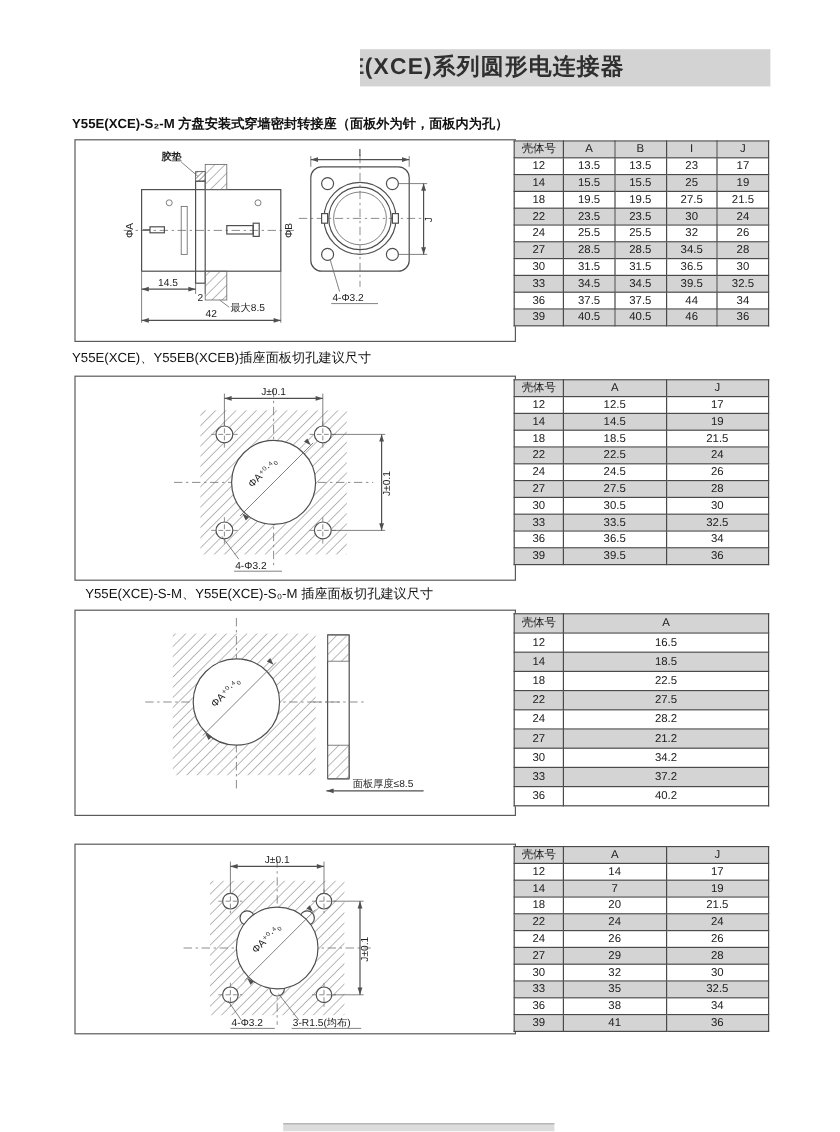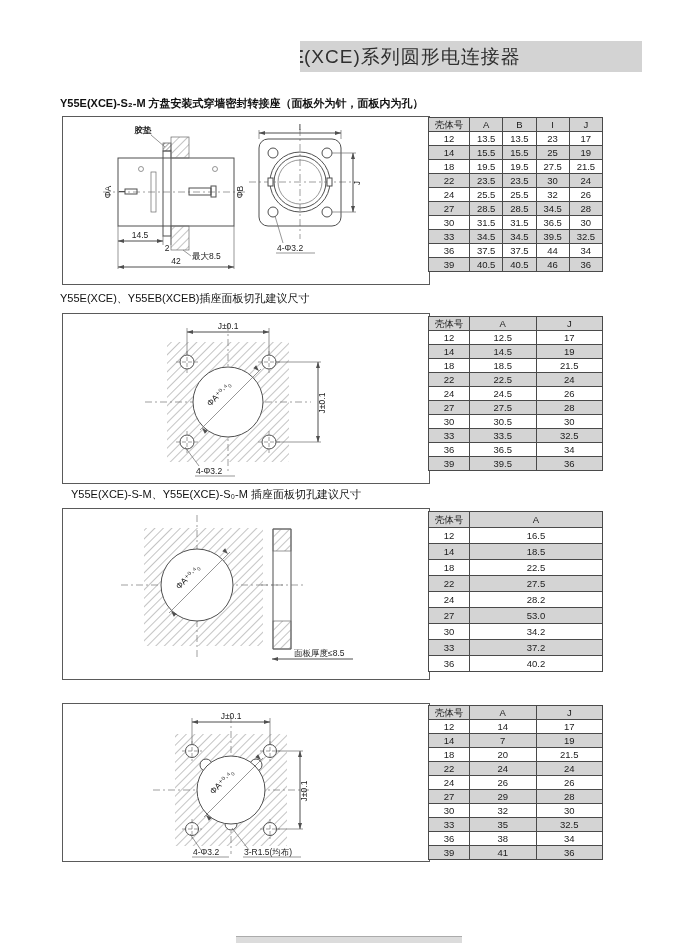--- a/index.html
+++ b/index.html
@@ -3,28 +3,28 @@
 <meta charset="utf-8">
 <style>
   html,body{margin:0;padding:0;background:#ffffff;}
   #page{position:relative;width:700px;height:943px;background:#ffffff;overflow:hidden;
         font-family:"Liberation Sans","DejaVu Sans",sans-serif;color:#222;}
   
   #banner{position:absolute;left:300px;top:41px;width:342px;height:31px;background:#d3d3d3;
           overflow:hidden;white-space:nowrap;}
   #banner .clip{display:inline-block;width:4px;overflow:hidden;direction:rtl;vertical-align:top;
           font-size:19px;font-weight:bold;color:#3a3a3a;line-height:31px;}
-  #banner .ttl{display:inline-block;font-size:19px;font-weight:normal;color:#2f2f2f;
+  #banner .ttl{display:inline-block;font-size:19px;font-weight:bold;color:#2f2f2f;
           letter-spacing:1px;line-height:31px;vertical-align:top;}
   
   .sec-title{position:absolute;left:60px;font-size:11px;color:#111;white-space:nowrap;}
   
   .draw-box{position:absolute;left:62px;width:366px;border:1px solid #5a5a5a;background:#fff;}
   
-  table.spec{position:absolute;left:428px;width:175px;border-collapse:collapse;table-layout:fixed;
+  table.spec{position:absolute;left:428px;width:213px;border-collapse:collapse;table-layout:fixed;
              font-size:9.5px;color:#1c1c1c;text-align:center;background:#fff;}
   .spec th,.spec td{border:1px solid #4a4a4a;padding:0;font-weight:normal;height:13px;line-height:13px;overflow:hidden;}
   .spec thead th{background:#d4d4d4;}
   .spec tbody tr:nth-child(even) td{background:#d4d4d4;}
   .t1 th:first-child,.t1 td:first-child{width:40px;}
   .t2 th:first-child,.t2 td:first-child,.t4 th:first-child,.t4 td:first-child{width:40px;}
   .t3 th:first-child,.t3 td:first-child{width:40px;}
   .t3 th,.t3 td{height:15px;line-height:15px;}
   
   svg text{font-family:"Liberation Sans","DejaVu Sans",sans-serif;font-size:8.5px;fill:#222;}
@@ -373,21 +373,21 @@
         <tr>
           <td>22</td>
           <td>27.5</td>
         </tr>
         <tr>
           <td>24</td>
           <td>28.2</td>
         </tr>
         <tr>
           <td>27</td>
-          <td>53.0</td>
+          <td>21.2</td>
         </tr>
         <tr>
           <td>30</td>
           <td>34.2</td>
         </tr>
         <tr>
           <td>33</td>
           <td>37.2</td>
         </tr>
         <tr>

